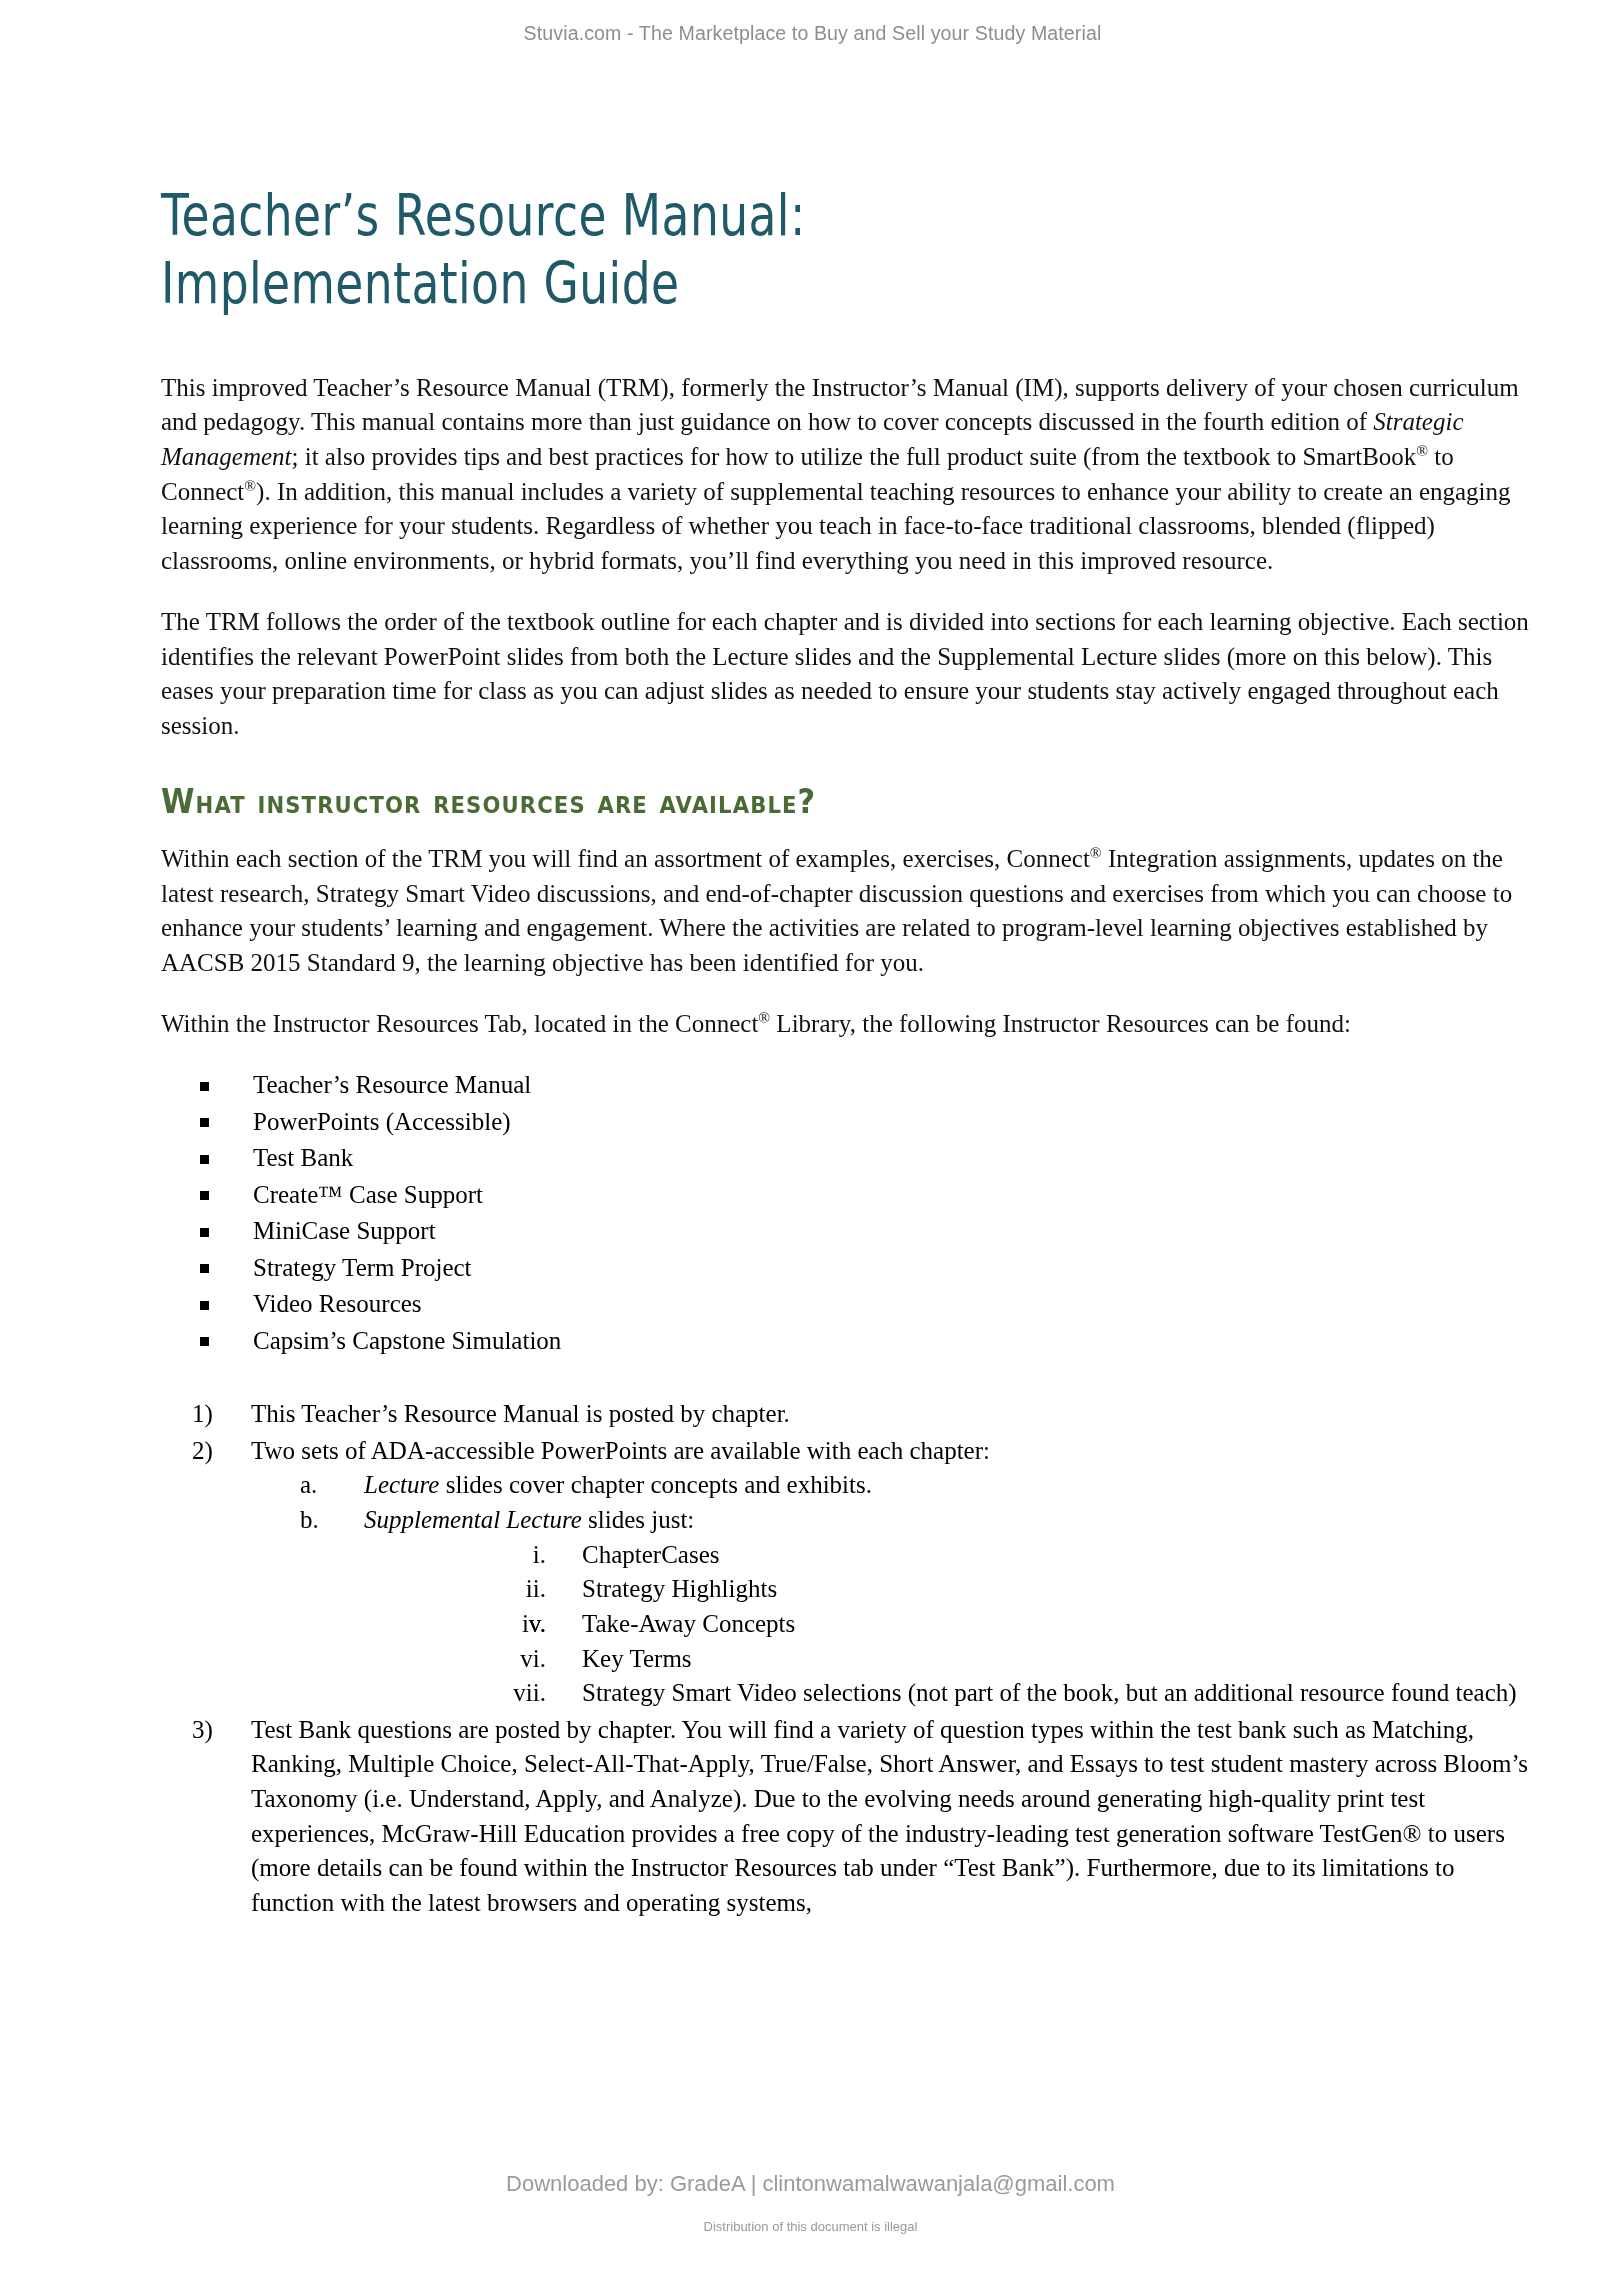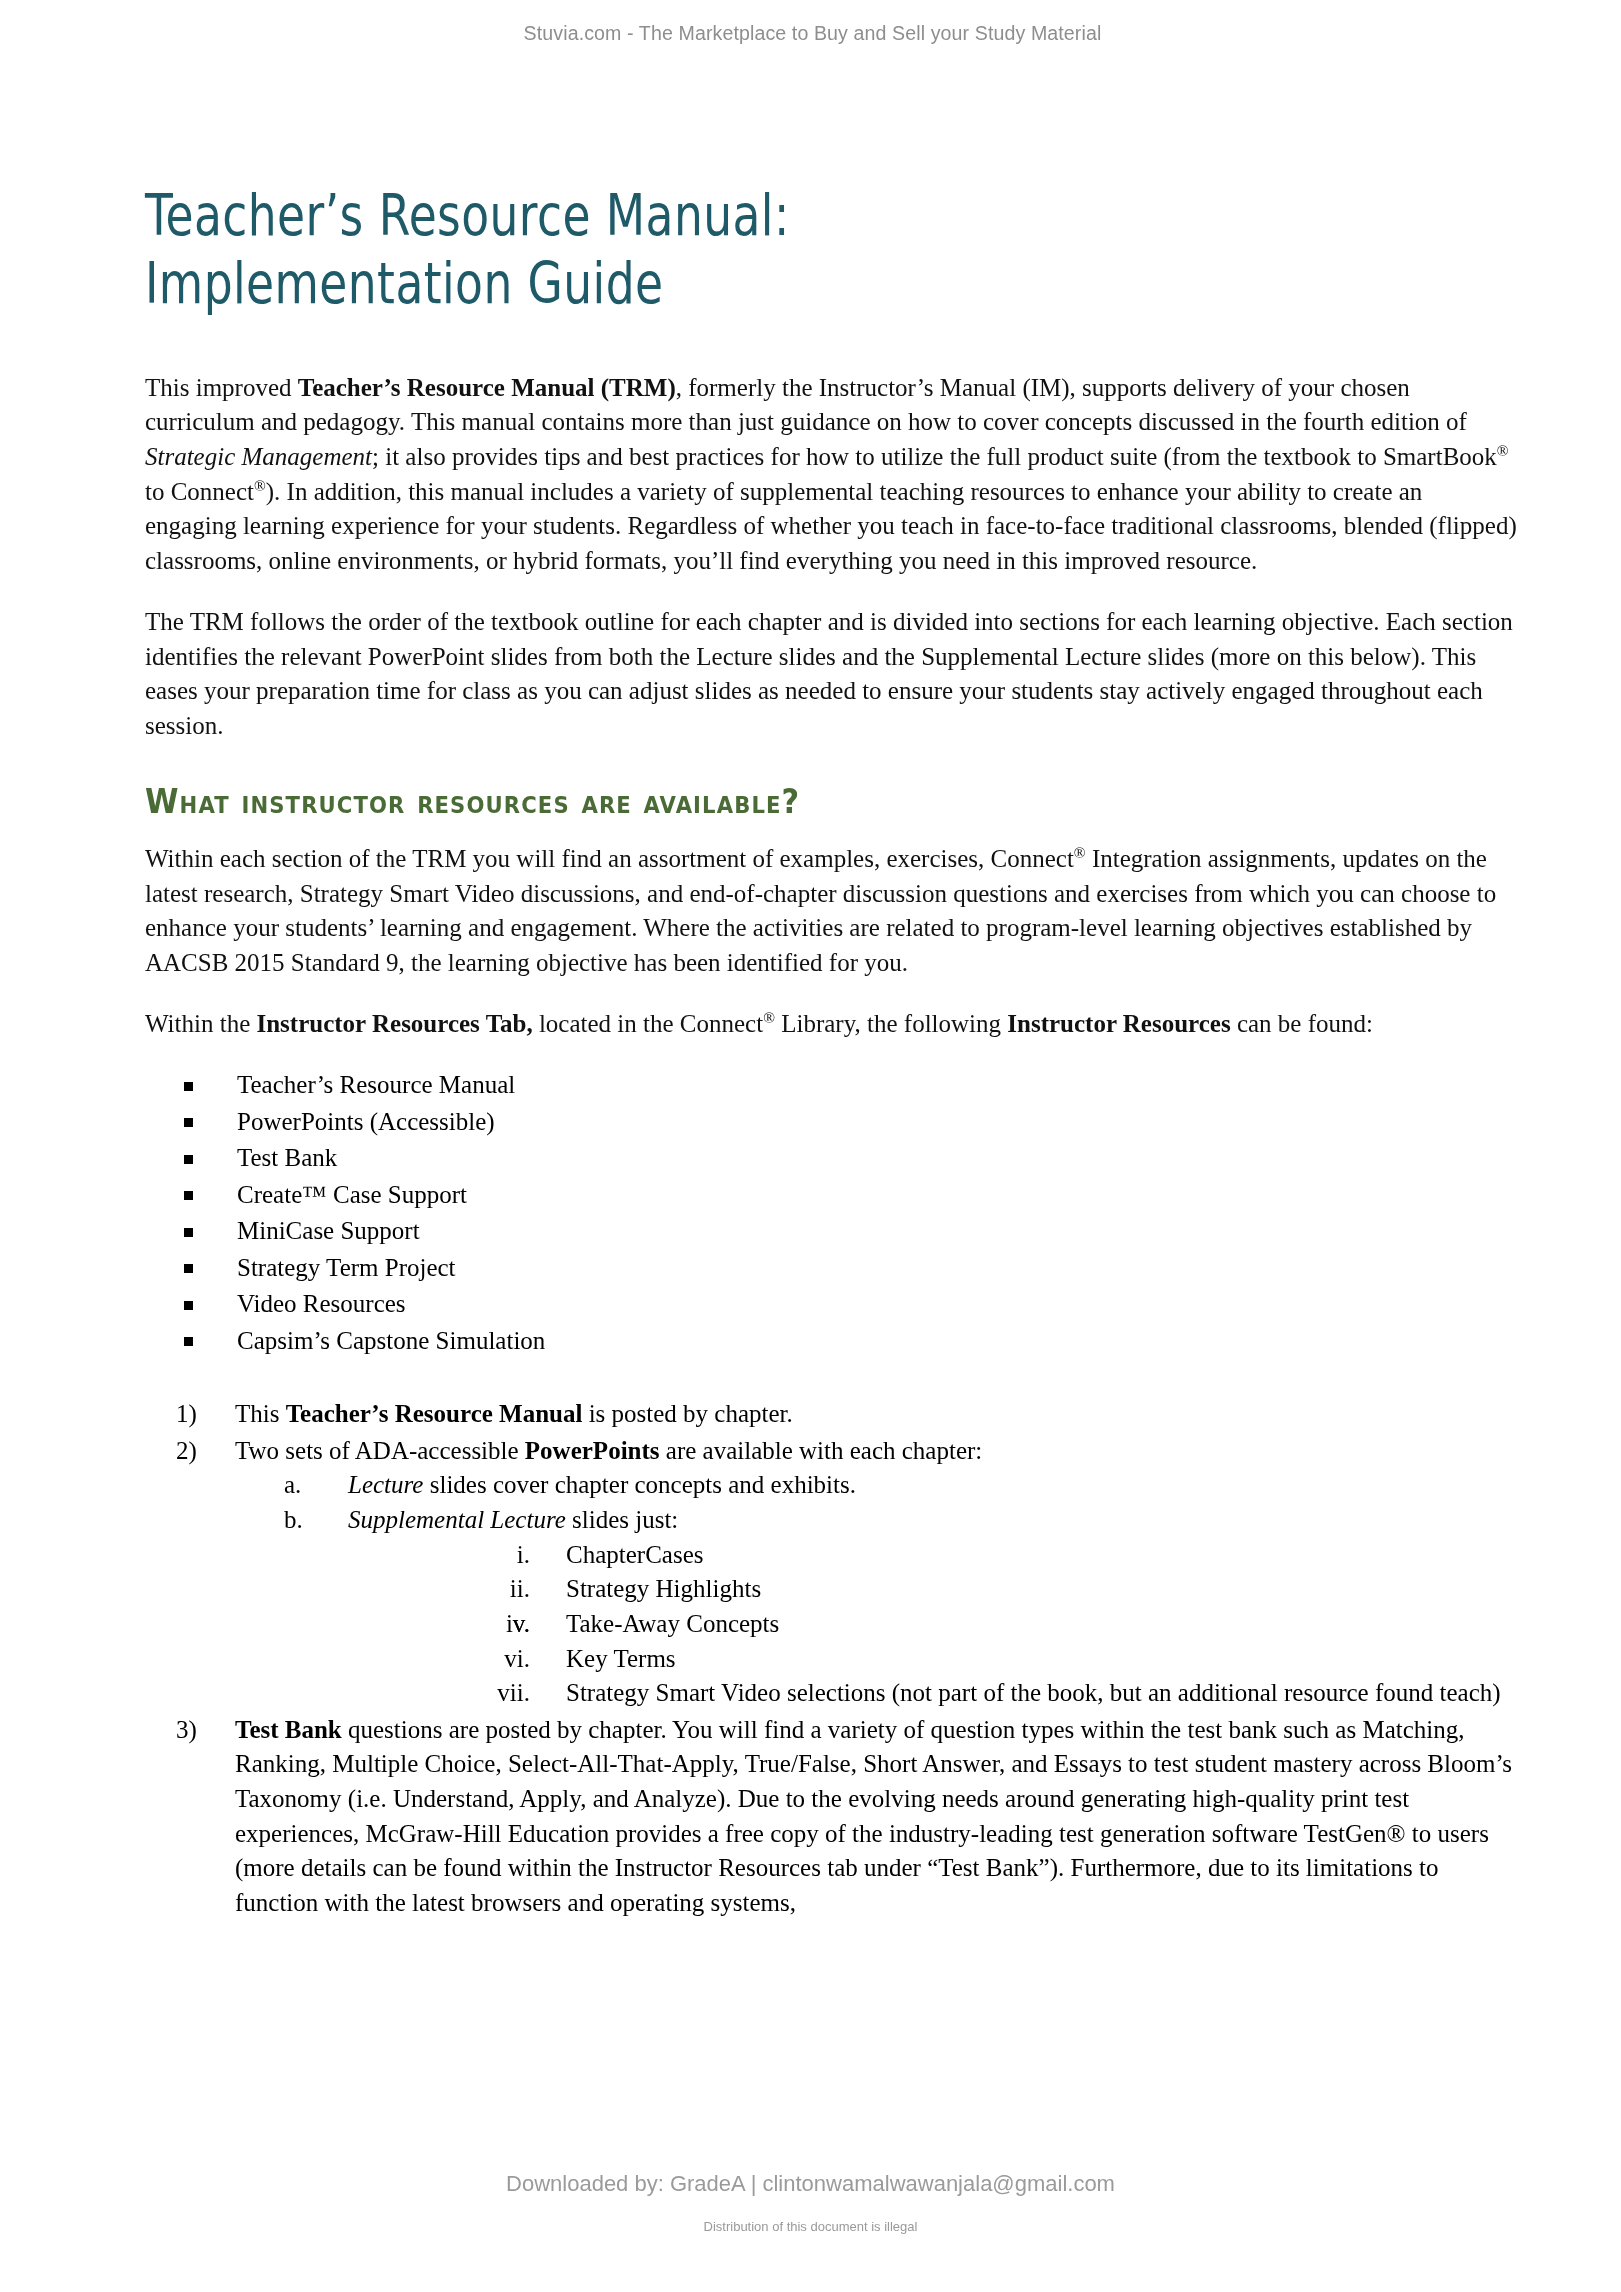--- a/index.html
+++ b/index.html
@@ -31,21 +31,21 @@
     font-family: "Liberation Sans", "DejaVu Sans", sans-serif;
     font-size: 19.6px;
     color: #8e8e8e;
     letter-spacing: 0.1px;
     white-space: nowrap;
   }
 
   
   .content {
     position: absolute;
-    left: 145px;
+    left: 161px;
     top: 181px;
     width: 1372px;
   }
 
   
   .doc-title {
     font-family: "DejaVu Sans", "Liberation Sans", sans-serif;
     font-size: 57px;
     line-height: 1.20;
     font-weight: 400;
@@ -61,21 +61,21 @@
   
   p.body {
     font-size: 25px;
     line-height: 1.385;
     margin: 0 0 26.5px 0;
     text-align: left;
     color: #111111;
   }
   p.body:last-child { margin-bottom: 0; }
 
-  b, strong { font-weight: 700; }
+  b, strong { font-weight: 400; }
   i, em { }
   sup {
     font-size: 0.62em;
     vertical-align: super;
     line-height: 0;
   }
 
   
   h2.section-heading {
     font-family: "DejaVu Sans", "Liberation Sans", sans-serif;

